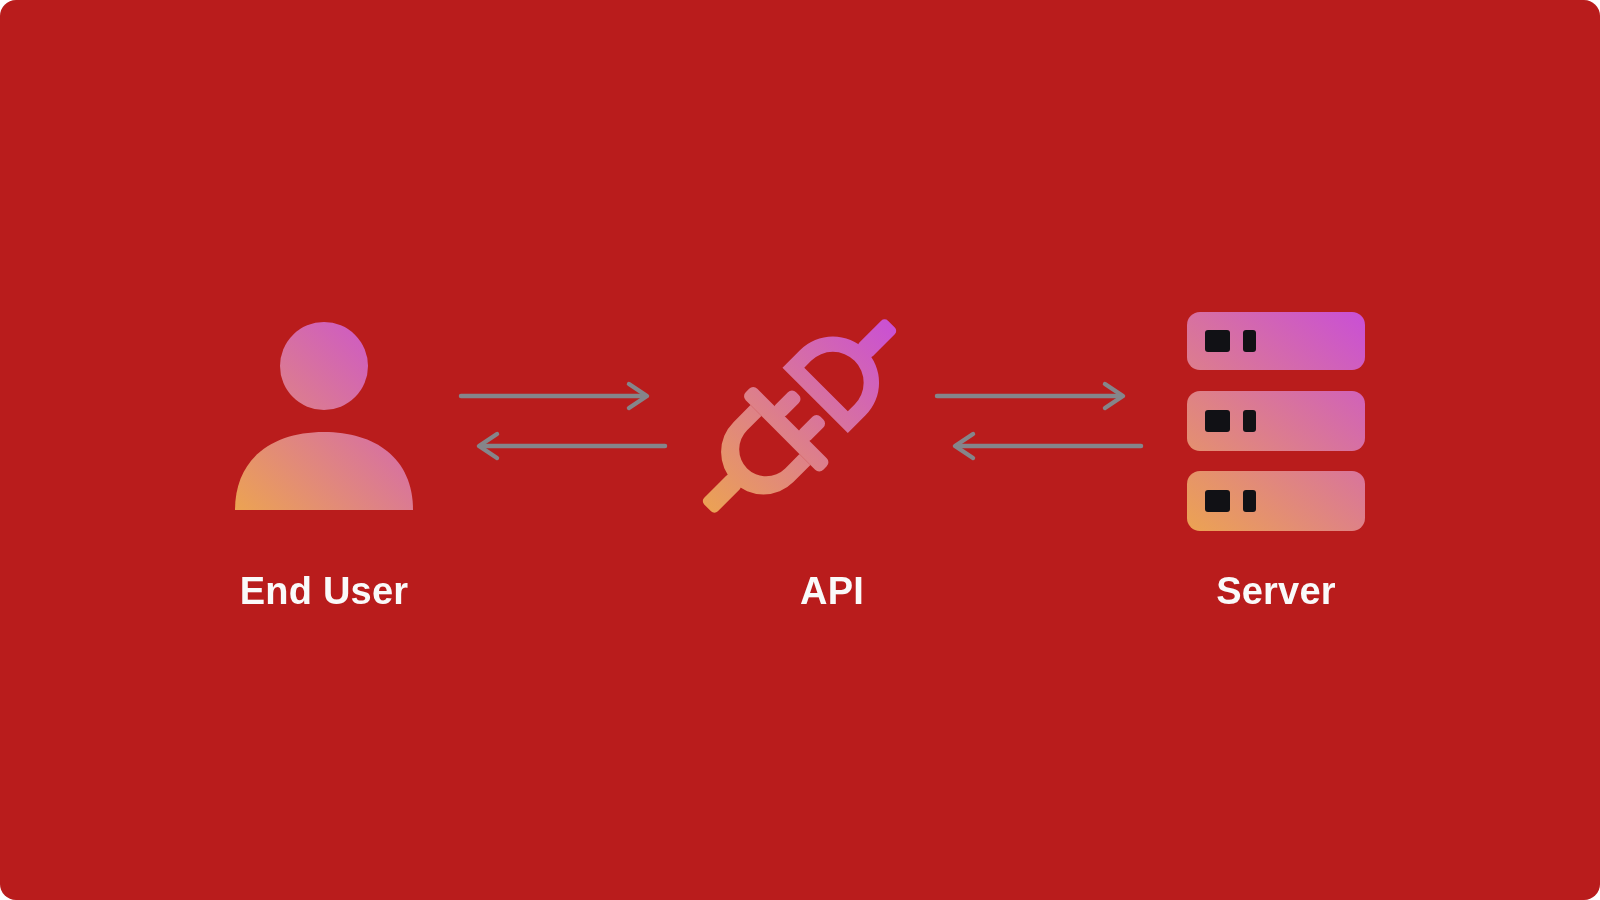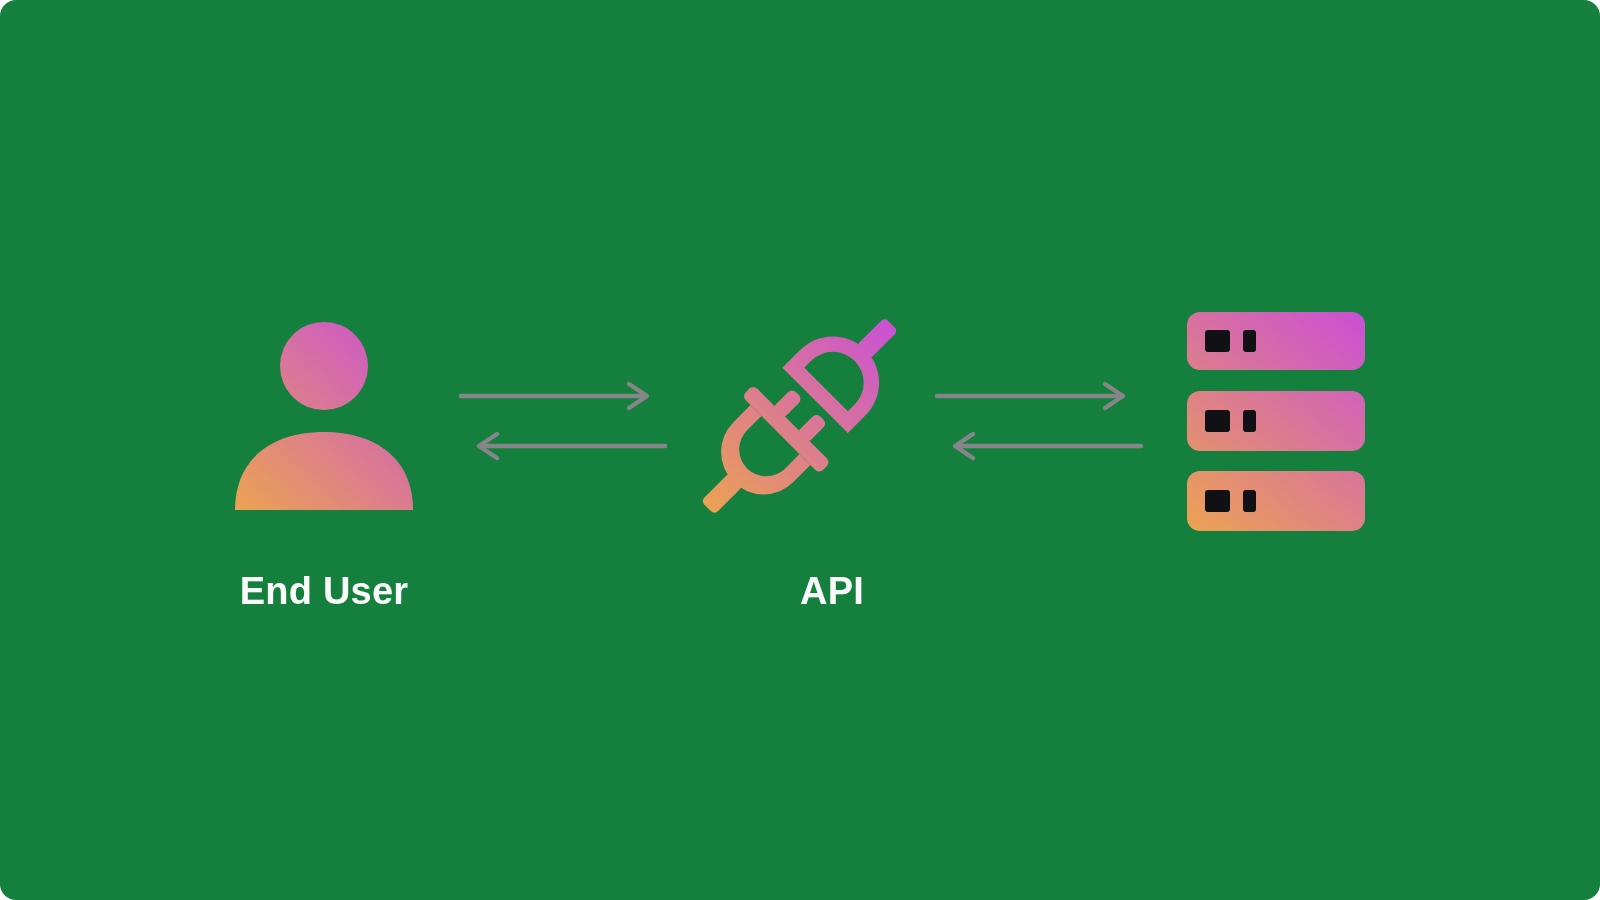--- a/index.html
+++ b/index.html
@@ -5,21 +5,21 @@
   html, body {
     margin: 0;
     padding: 0;
     background: #ffffff;
     font-family: "Liberation Sans", "DejaVu Sans", sans-serif;
   }
   .canvas {
     position: relative;
     width: 1600px;
     height: 900px;
-    background: #15803d;
+    background: #b91c1c;
     border-radius: 16px;
     overflow: hidden;
   }
   .abs { position: absolute; }
   .node-label {
     position: absolute;
     width: 400px;
     top: 568px;
     text-align: center;
     font-size: 38px;
@@ -105,14 +105,15 @@
       <rect x="56" y="18" width="13" height="22" rx="3"></rect>
       <rect x="18" y="98" width="25" height="22" rx="3"></rect>
       <rect x="56" y="98" width="13" height="22" rx="3"></rect>
       <rect x="18" y="178" width="25" height="22" rx="3"></rect>
       <rect x="56" y="178" width="13" height="22" rx="3"></rect>
     </g>
   </svg>
 
   <div class="node-label" style="left:124px;">End User</div>
   <div class="node-label" style="left:632px;">API</div>
+  <div class="node-label" style="left:1076px;">Server</div>
 
 </div>
 
 </body></html>

